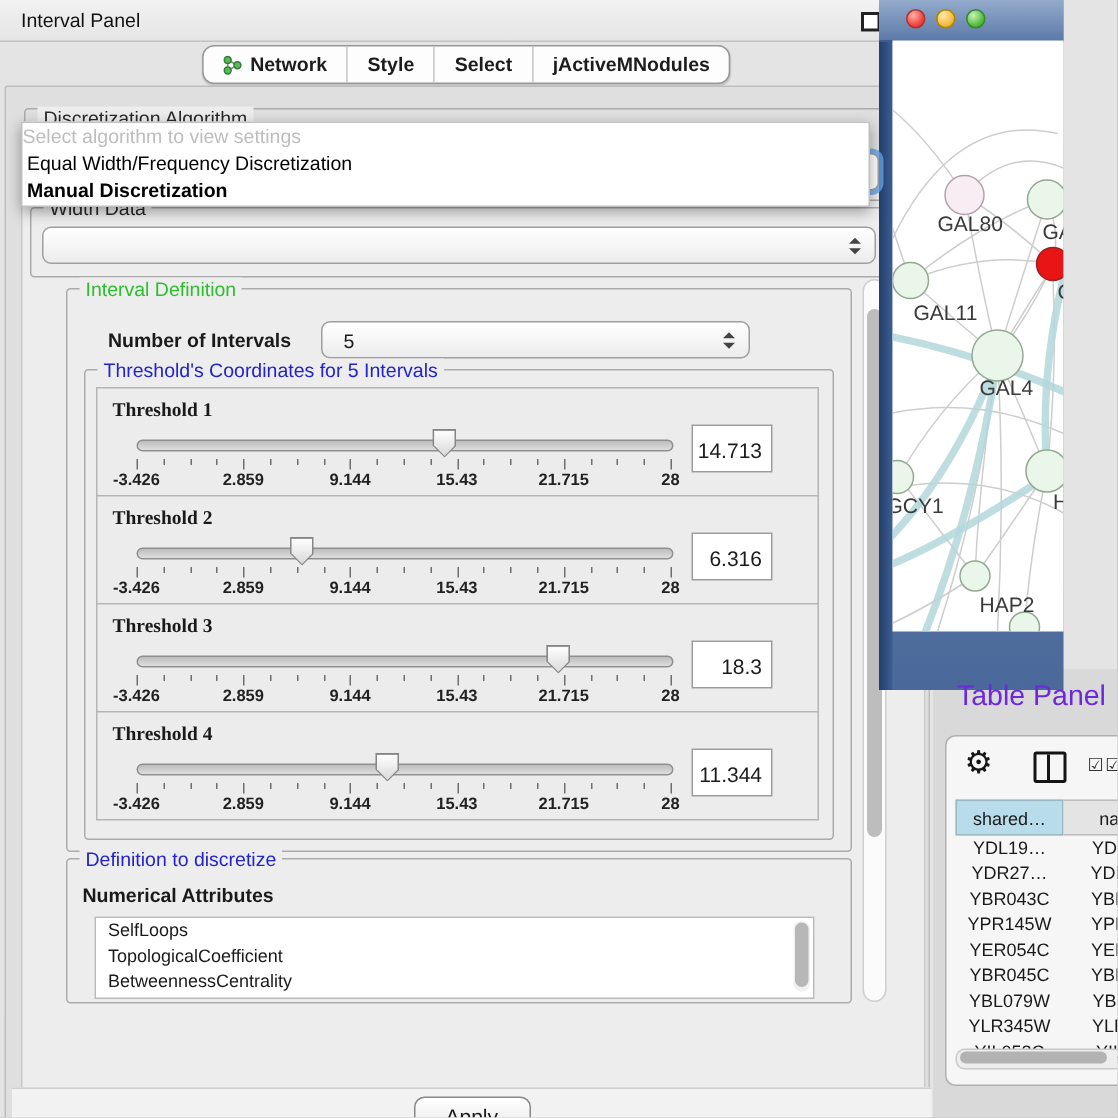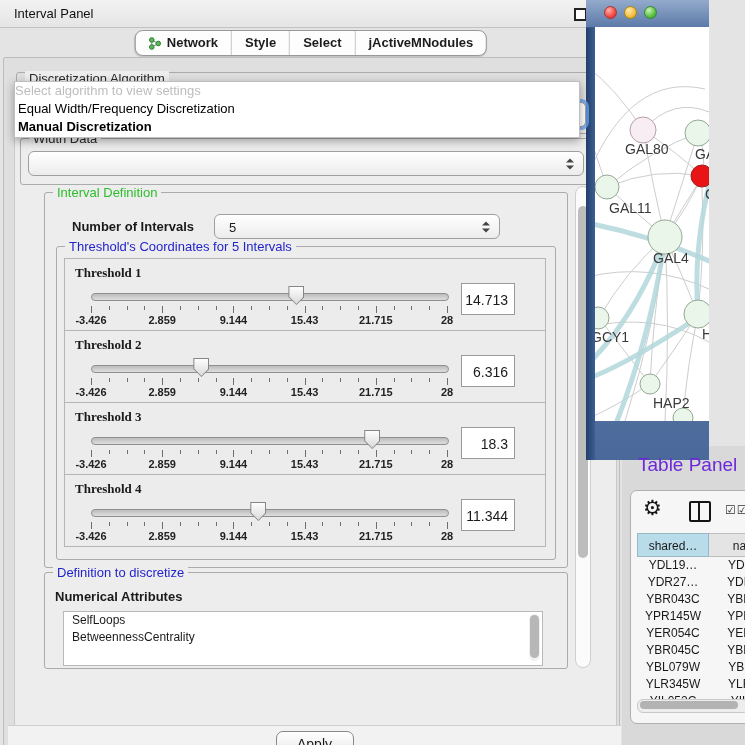--- a/index.html
+++ b/index.html
@@ -321,20 +321,21 @@
           <div class="th-value">11.344</div>
         </div>
       </div>
 
     <div class="groupbox" style="left:44px;top:572px;width:522px;height:95px;">
       <span class="group-label lbl-blue">Definition to discretize</span>
       <span id="attr-sublabel">Numerical Attributes</span>
       <div id="attr-list">
         <div id="attr-items">
             <div class="item">SelfLoops</div>
+            <div class="item">TopologicalCoefficient</div>
             <div class="item">BetweennessCentrality</div>
           </div>
         <div id="attr-scroll">
             <i></i>
           </div>
       </div>
     </div>
   </div>
 
   <div id="right-bg"></div>

